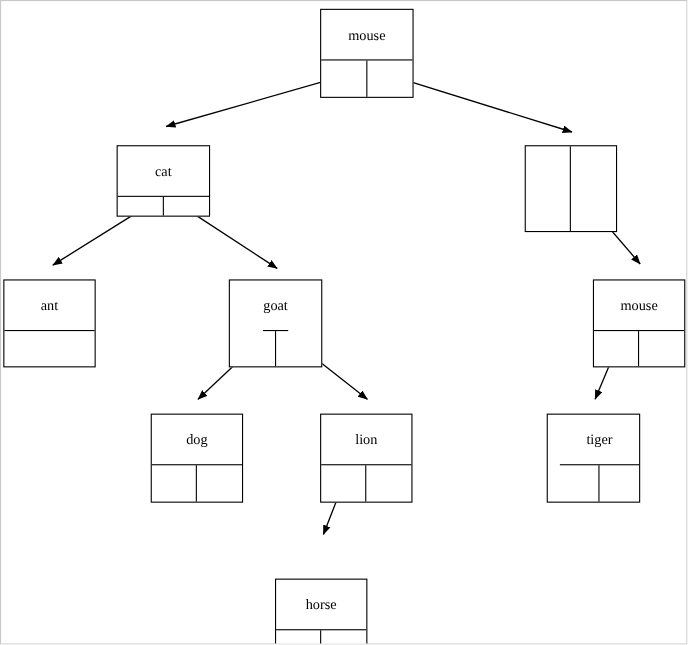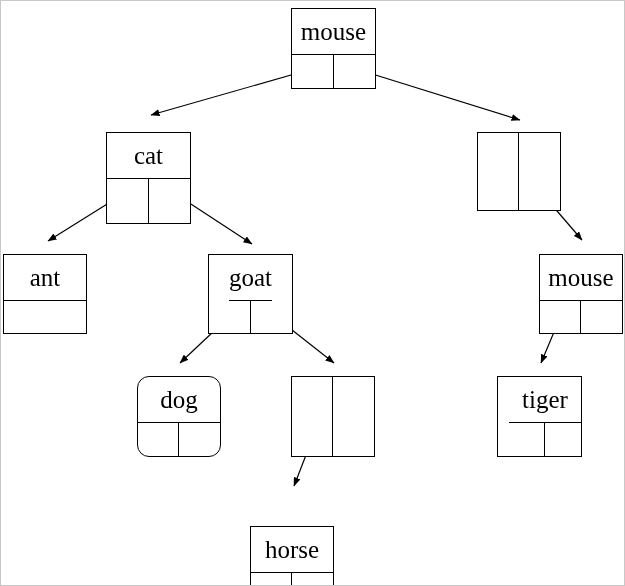--- a/index.html
+++ b/index.html
@@ -34,21 +34,21 @@
     background: #ffffff;
     display: flex;
     flex-direction: column;
   }
   .node-label {
     flex: 0 0 46px;
     height: 46px;
     display: flex;
     align-items: center;
     justify-content: center;
-    font-size: 25px;
+    font-size: 13px;
     line-height: 1;
     color: #000000;
     border-bottom: 1px solid #000000;
     box-sizing: border-box;
     white-space: nowrap;
   }
   .node-pointers {
     flex: 1 1 auto;
     display: flex;
   }
@@ -85,21 +85,21 @@
   </svg>
 
   <div id="node-group">
       <div class="node" style="left: 290px; top: 7px; width: 85px; height: 81px;">
         <div class="node-label">mouse</div>
         <div class="node-pointers">
           <div class="ptr-cell left"></div>
           <div class="ptr-cell right"></div>
         </div>
       </div>
-      <div class="node" style="left: 105px; top: 131px; width: 85px; height: 92px; justify-content: space-between;">
+      <div class="node" style="left: 105px; top: 131px; width: 85px; height: 65px; justify-content: space-between;">
         <div class="node-label">cat</div>
         <div class="node-pointers">
           <div class="ptr-cell left"></div>
           <div class="ptr-cell right"></div>
         </div>
       </div>
       <div class="node" style="left: 476px; top: 131px; width: 84px; height: 79px;">
         <div class="node-pointers">
           <div class="ptr-cell left"></div>
           <div class="ptr-cell right"></div>
@@ -119,28 +119,29 @@
           <div class="ptr-cell right"></div>
         </div>
       </div>
       <div class="node" style="left: 538px; top: 253px; width: 84px; height: 80px;">
         <div class="node-label">mouse</div>
         <div class="node-pointers">
           <div class="ptr-cell left"></div>
           <div class="ptr-cell right"></div>
         </div>
       </div>
-      <div class="node" style="left: 136px; top: 375px; width: 84px; height: 81px; border-radius: 12px;">
+      <div class="node" style="left: 136px; top: 375px; width: 84px; height: 81px;">
         <div class="node-label">dog</div>
         <div class="node-pointers">
           <div class="ptr-cell left"></div>
           <div class="ptr-cell right"></div>
         </div>
       </div>
       <div class="node" style="left: 290px; top: 375px; width: 84px; height: 81px;">
+        <div class="node-label">lion</div>
         <div class="node-pointers">
           <div class="ptr-cell left"></div>
           <div class="ptr-cell right"></div>
         </div>
       </div>
       <div class="node" style="left: 496px; top: 375px; width: 85px; height: 81px; padding-left: 11px;">
         <div class="node-label">tiger</div>
         <div class="node-pointers">
           <div class="ptr-cell left"></div>
           <div class="ptr-cell right"></div>

